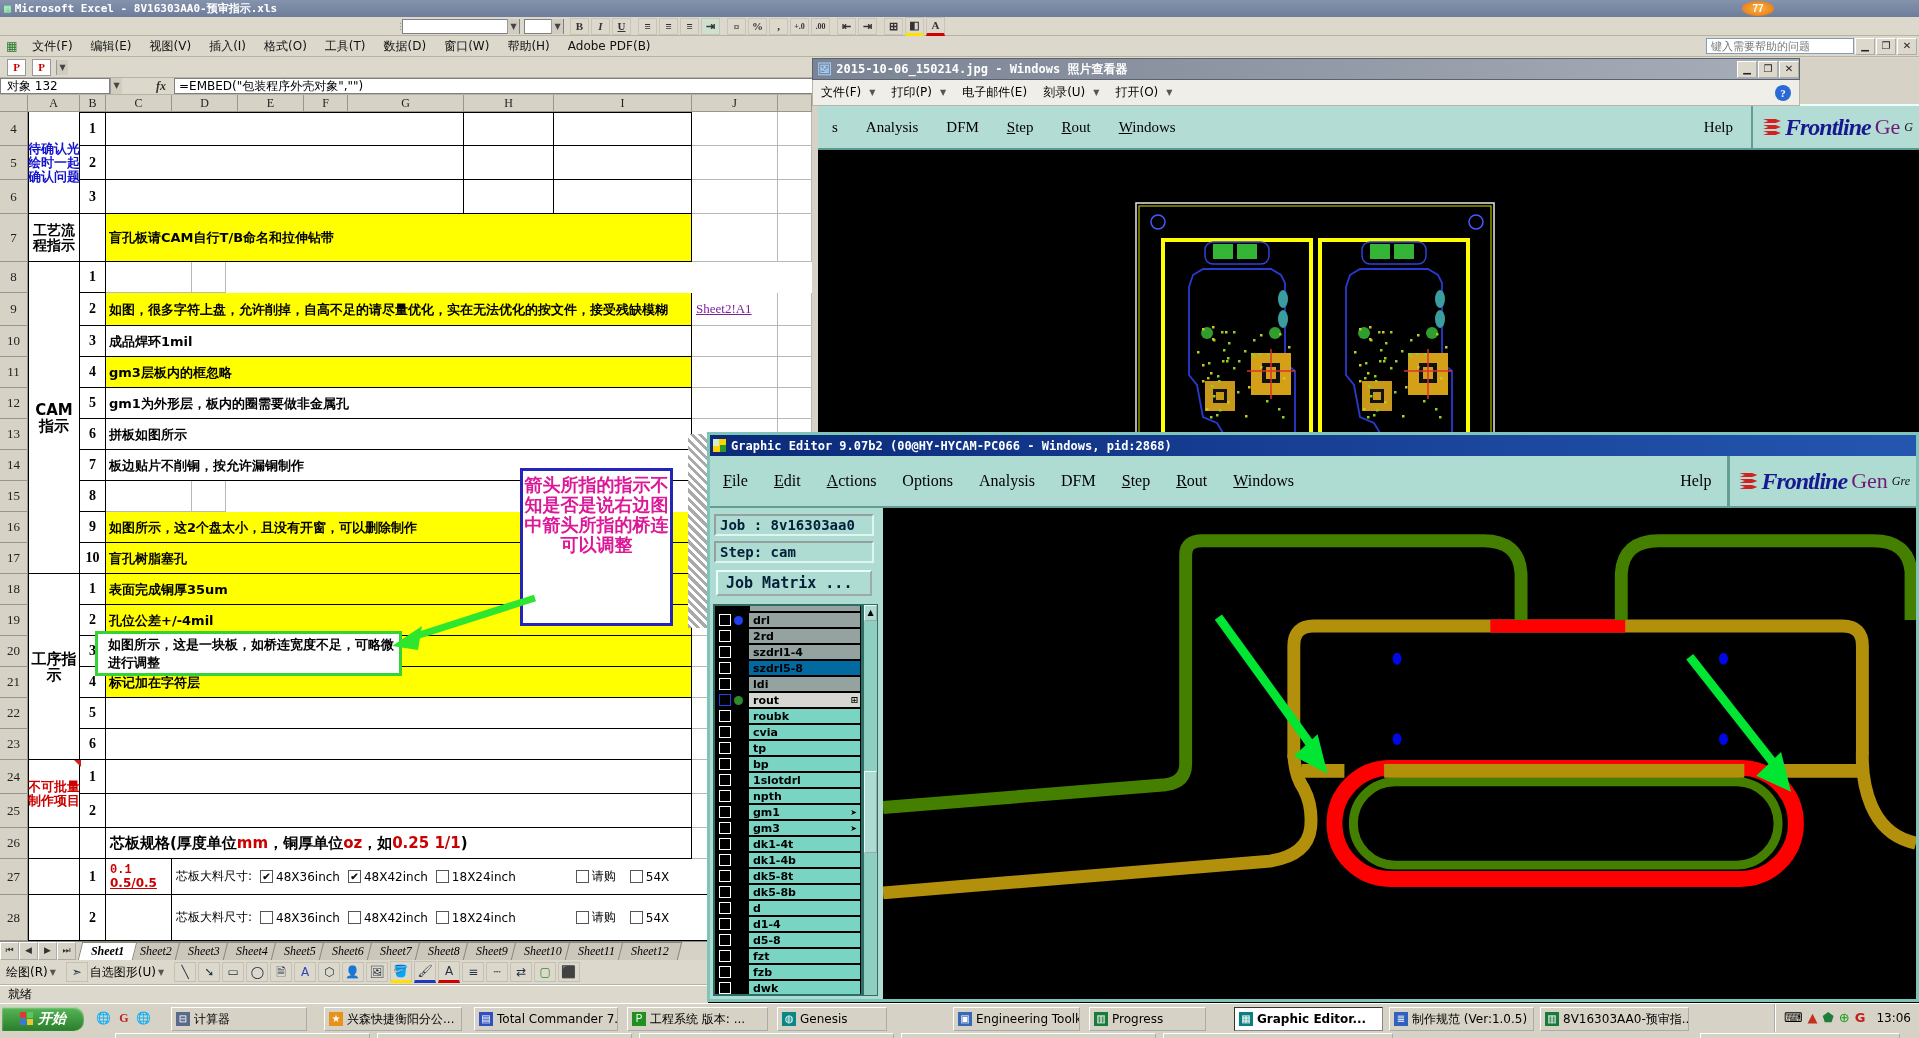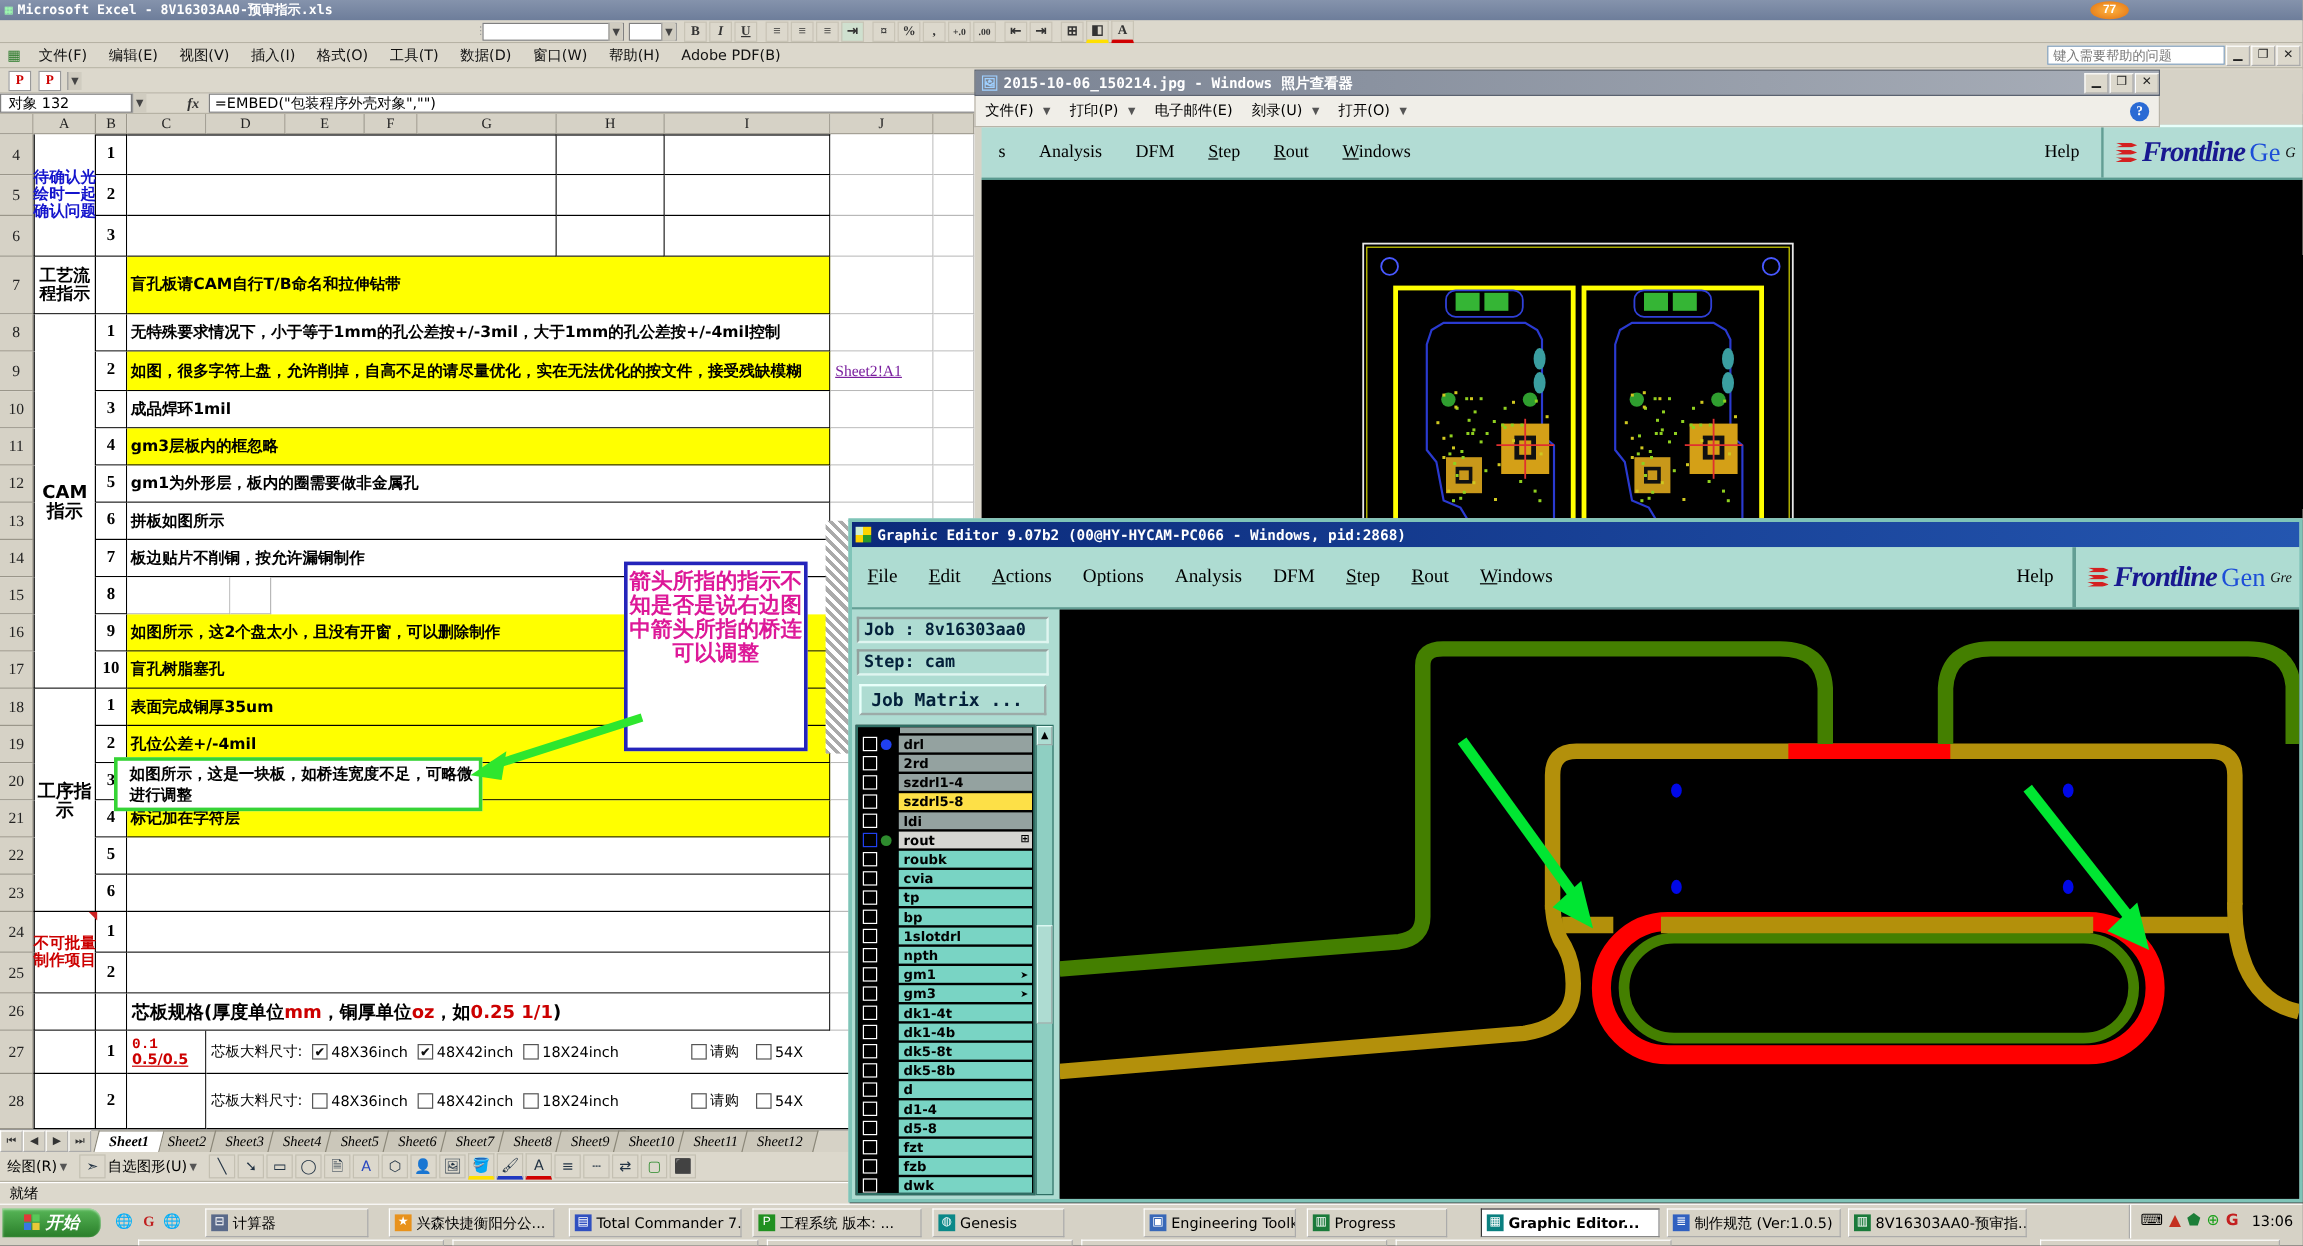--- a/index.html
+++ b/index.html
@@ -79,21 +79,21 @@
   #pv-fill{left:1800px;top:58px;width:119px;height:48px;background:#d6d2c6;}
   
   #gbg-menu{left:818px;top:104px;width:1101px;height:46px;background:#b2dcd4;border-top:2px solid #e8fffa;
     border-bottom:2px solid #5a9a90;display:flex;align-items:center;font:15px "Liberation Serif",serif;box-sizing:border-box;}
   #gbg-black{left:818px;top:150px;width:1101px;height:282px;background:#000;overflow:hidden;}
   .gm{padding:0 14px;white-space:nowrap;}
   .logo{display:flex;align-items:center;gap:4px;padding:0 6px;}
   .chev{display:flex;flex-direction:column;gap:2px;}
   .chev i{display:block;width:18px;height:4px;background:#d42020;clip-path:polygon(0 0,70% 0,100% 50%,70% 100%,0 100%,30% 50%);}
   .fl{font:italic bold 24px "Liberation Serif",serif;color:#181890;letter-spacing:-1px;}
-  .gen{font:22px "Liberation Serif",serif;color:#1d4ed8;}
+  .gen{font:22px "Liberation Serif",serif;color:#701a75;}
   .gre{font:italic 12px "Liberation Serif",serif;color:#111;}
   
   #ge{left:707px;top:432px;width:1212px;height:570px;background:#aedcd2;border:3px solid #7fc4b8;box-sizing:border-box;
     box-shadow:1px 1px 0 #000;}
   #ge-title{height:21px;background:linear-gradient(90deg,#0b2a7a,#2456b0);color:#fff;display:flex;align-items:center;gap:5px;
     font:bold 12px "DejaVu Sans Mono",monospace;padding-left:3px;}
   #ge-menu{height:52px;background:#aedcd2;border-bottom:2px solid #639e94;display:flex;align-items:center;
     font:16px "Liberation Serif",serif;box-sizing:border-box;}
   .gem{padding:0 13px;white-space:nowrap;}
   #ge-body{position:relative;height:491px;display:flex;}
@@ -258,23 +258,20 @@
           <div class="cell" style="width: 586px; background: rgb(255, 255, 0); border-top: none;">
             <div class="mtext">盲孔板请CAM自行T/B命名和拉伸钻带</div>
           </div>
           <div class="cell gray" style="width: 86px; border-left: none;"></div>
           <div class="cell gray" style="width: 34px;"></div>
         </div>
         <div class="grow" style="height: 31px;">
           <div class="rn" style="width: 28px;">8</div>
           <div class="acell" style="width: 52px; border-bottom: none; border-left: 1px solid rgb(0, 0, 0);"></div>
           <div class="cell bcell" style="width: 26px; border-top: none;">1</div>
-          <div class="cell" style="width: 586px; background: rgb(255, 255, 255); border-top: none;">
-            <div class="mtext" style="white-space: normal;">无特殊要求情况下，小于等于1mm的孔公差按+/-3mil，大于1mm的孔公差按+/-4mil控制</div>
-          </div>
           <div class="cell gray" style="width: 86px; border-left: none;"></div>
           <div class="cell gray" style="width: 34px;"></div>
         </div>
         <div class="grow" style="height: 33px;">
           <div class="rn" style="width: 28px;">9</div>
           <div class="acell" style="width: 52px; border-bottom: none; border-left: 1px solid rgb(0, 0, 0);"></div>
           <div class="cell bcell" style="width: 26px; border-top: none;">2</div>
           <div class="cell" style="width: 586px; background: rgb(255, 255, 0); border-top: none;">
             <div class="mtext" style="white-space: normal;">如图，很多字符上盘，允许削掉，自高不足的请尽量优化，实在无法优化的按文件，接受残缺模糊</div>
           </div>
@@ -848,21 +845,21 @@
                 <div class="lchk"></div>
                 <div class="ldot"></div>
               </div>
               <div class="lname" style="background: rgb(148, 162, 160);">szdrl1-4</div>
             </div>
             <div class="lrow">
               <div class="lstrip">
                 <div class="lchk"></div>
                 <div class="ldot"></div>
               </div>
-              <div class="lname" style="background: #fde047;">szdrl5-8</div>
+              <div class="lname" style="background: #0369a1;">szdrl5-8</div>
             </div>
             <div class="lrow">
               <div class="lstrip">
                 <div class="lchk"></div>
                 <div class="ldot"></div>
               </div>
               <div class="lname" style="background: rgb(148, 162, 160);">ldi</div>
             </div>
             <div class="lrow">
               <div class="lstrip">

